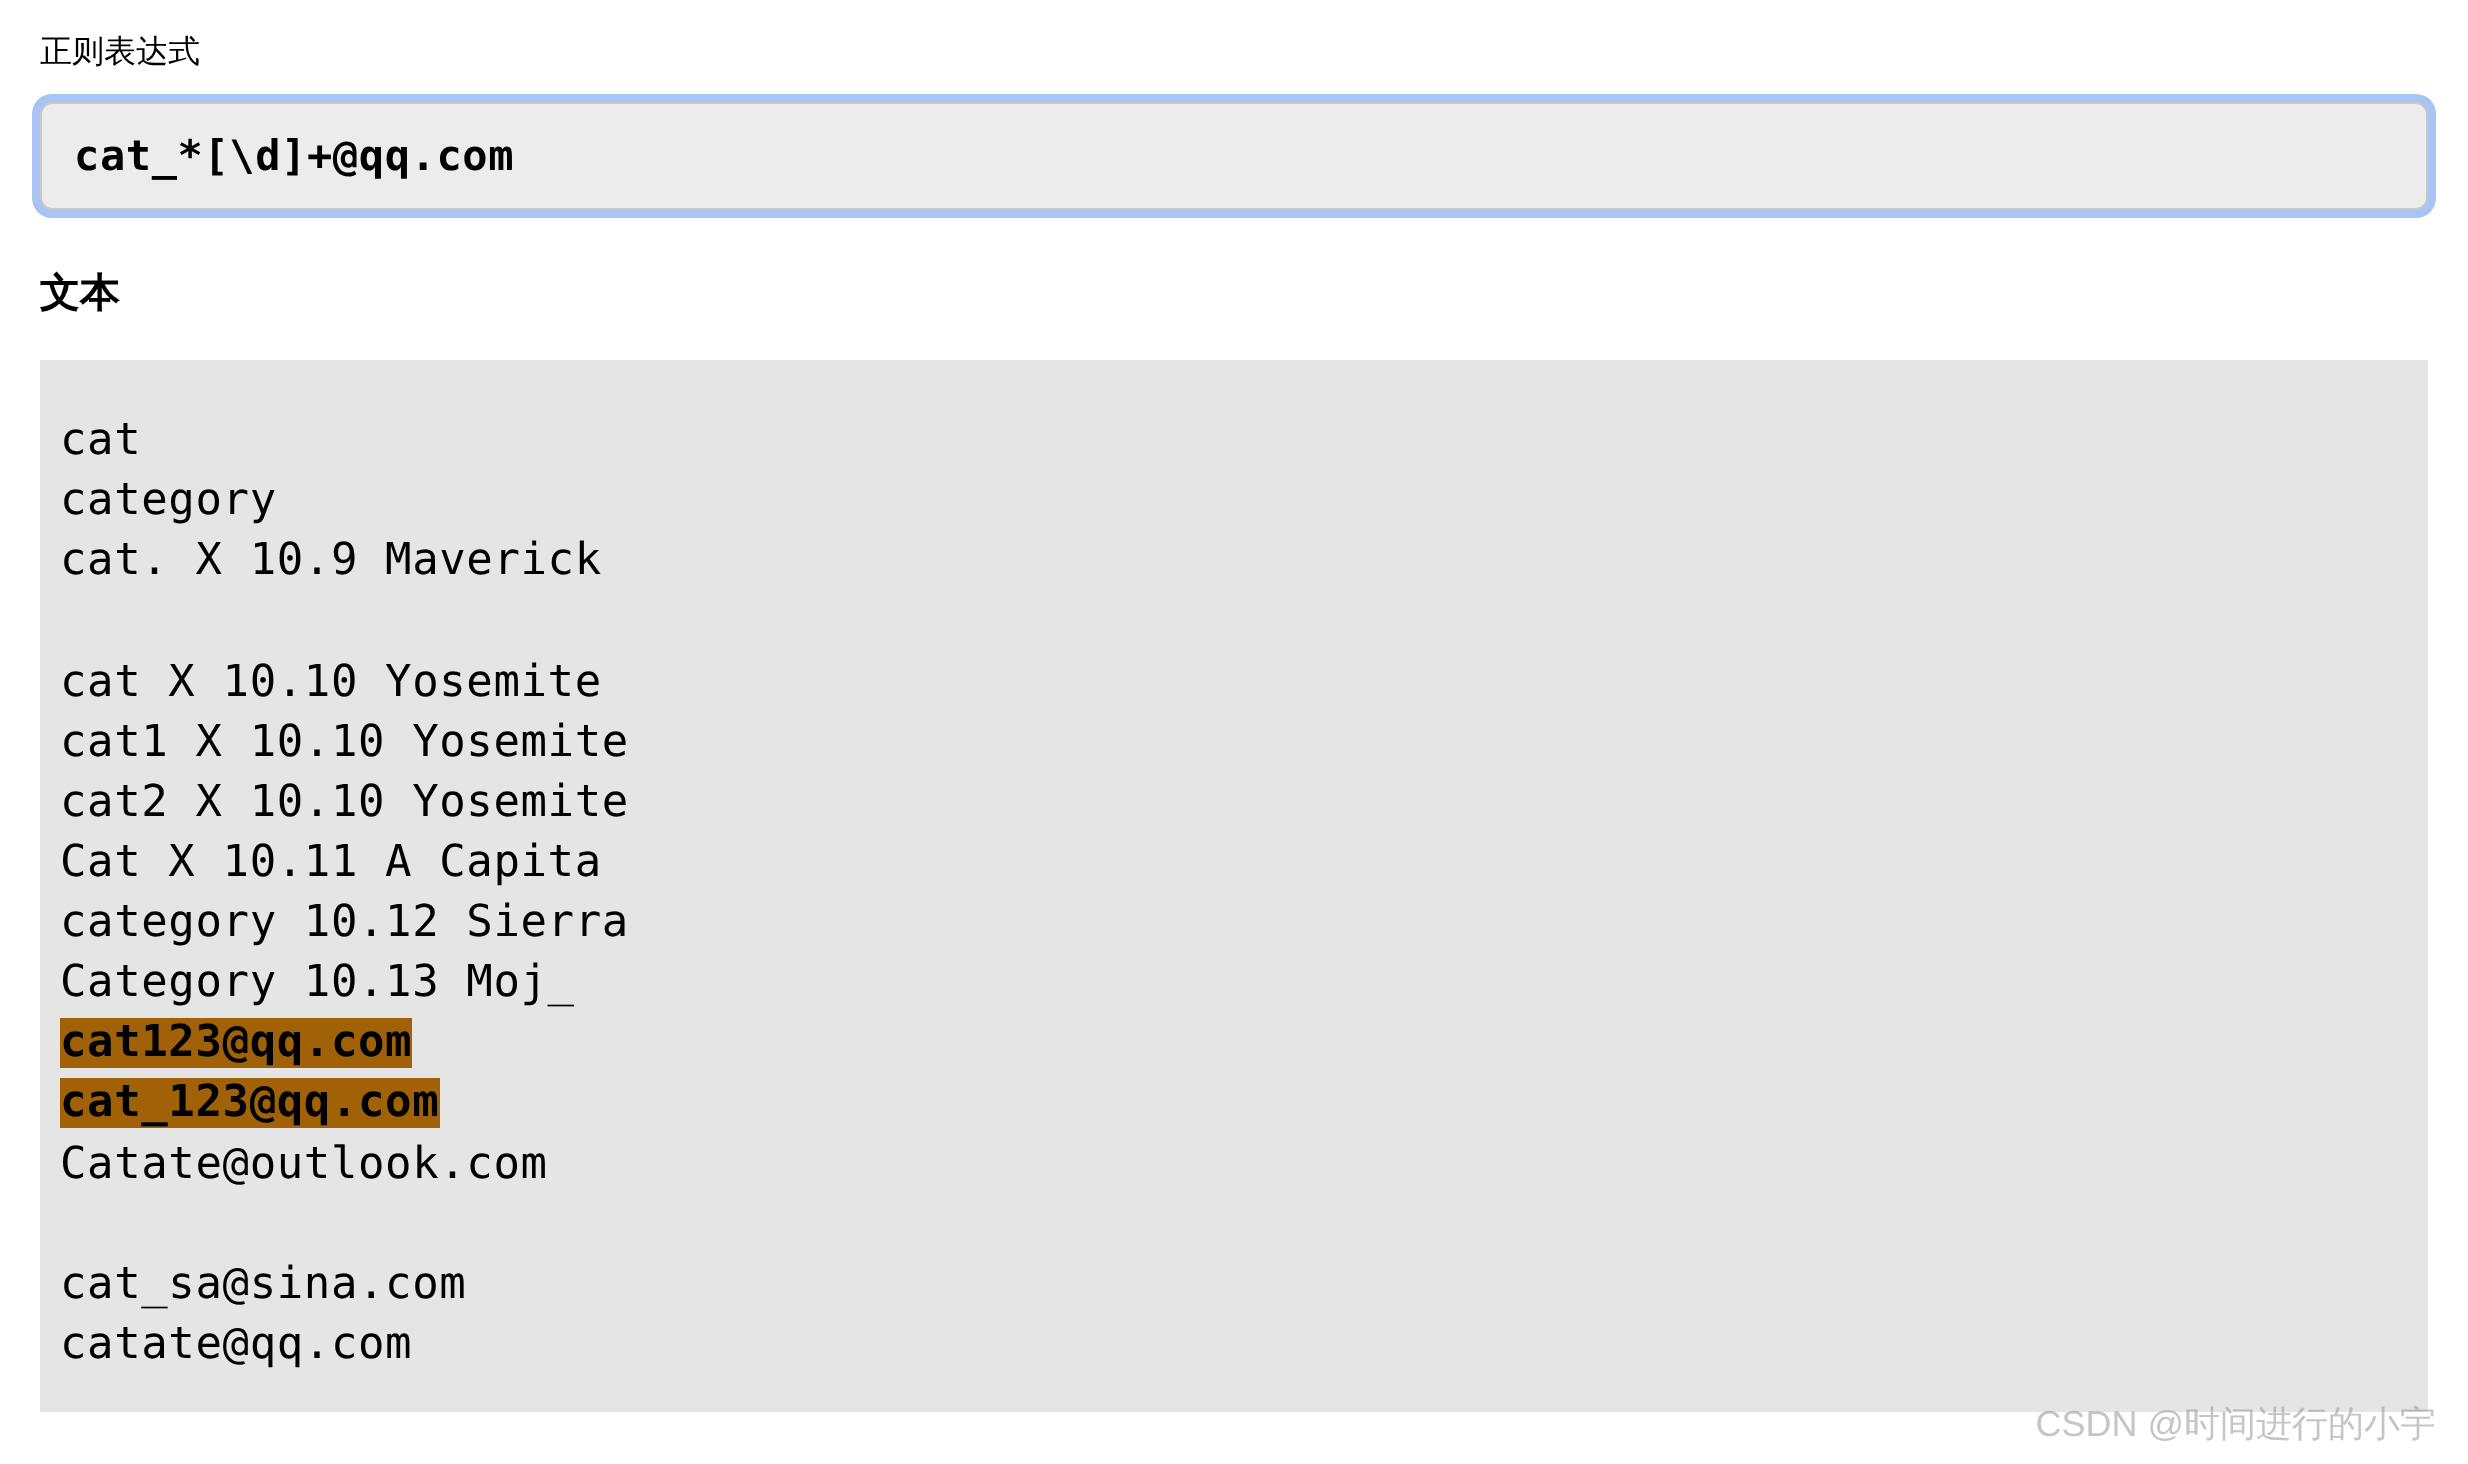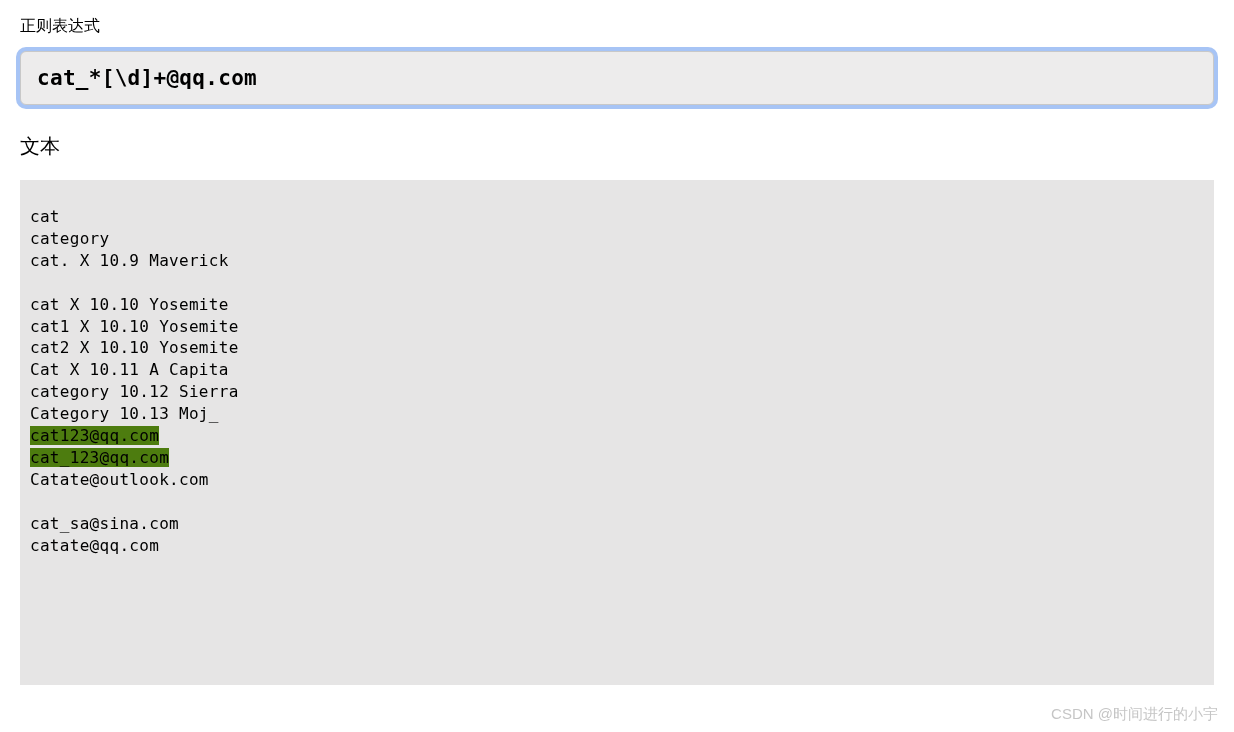--- a/index.html
+++ b/index.html
@@ -32,42 +32,43 @@
       box-shadow: 0 0 0 4px #a7c4f5;
       color: #000000;
       letter-spacing: 0.3px;
       font-weight: bold;
     }
     .text-label {
       font-size: 20px;
       color: #000000;
       margin-top: 28px;
       margin-bottom: 20px;
-      font-weight: 400;
+      font-weight: 700;
     }
     .text-area {
       width: 100%;
       background: #e6e5e5;
-      padding: 26px 10px 28px 10px;
+      padding: 26px 10px 18px 10px;
       font-family: "SF Mono", Monaco, Menlo, Consolas, monospace;
-      font-size: 16px;
+      font-size: 22px;
       line-height: 1.37;
       color: #000000;
       white-space: pre;
       min-height: 505px;
       letter-spacing: 0.3px;
     }
     .highlight {
-      background: #4d7c0f;
+      background: #a16207;
+      font-weight: bold;
     }
     .watermark {
       position: fixed;
       right: 16px;
       bottom: 8px;
-      font-size: 15px;
+      font-size: 18px;
       color: rgba(150, 150, 150, 0.55);
       font-family: -apple-system, sans-serif;
       pointer-events: none;
     }
   </style>
 </head>
 <body>
 
 
 

